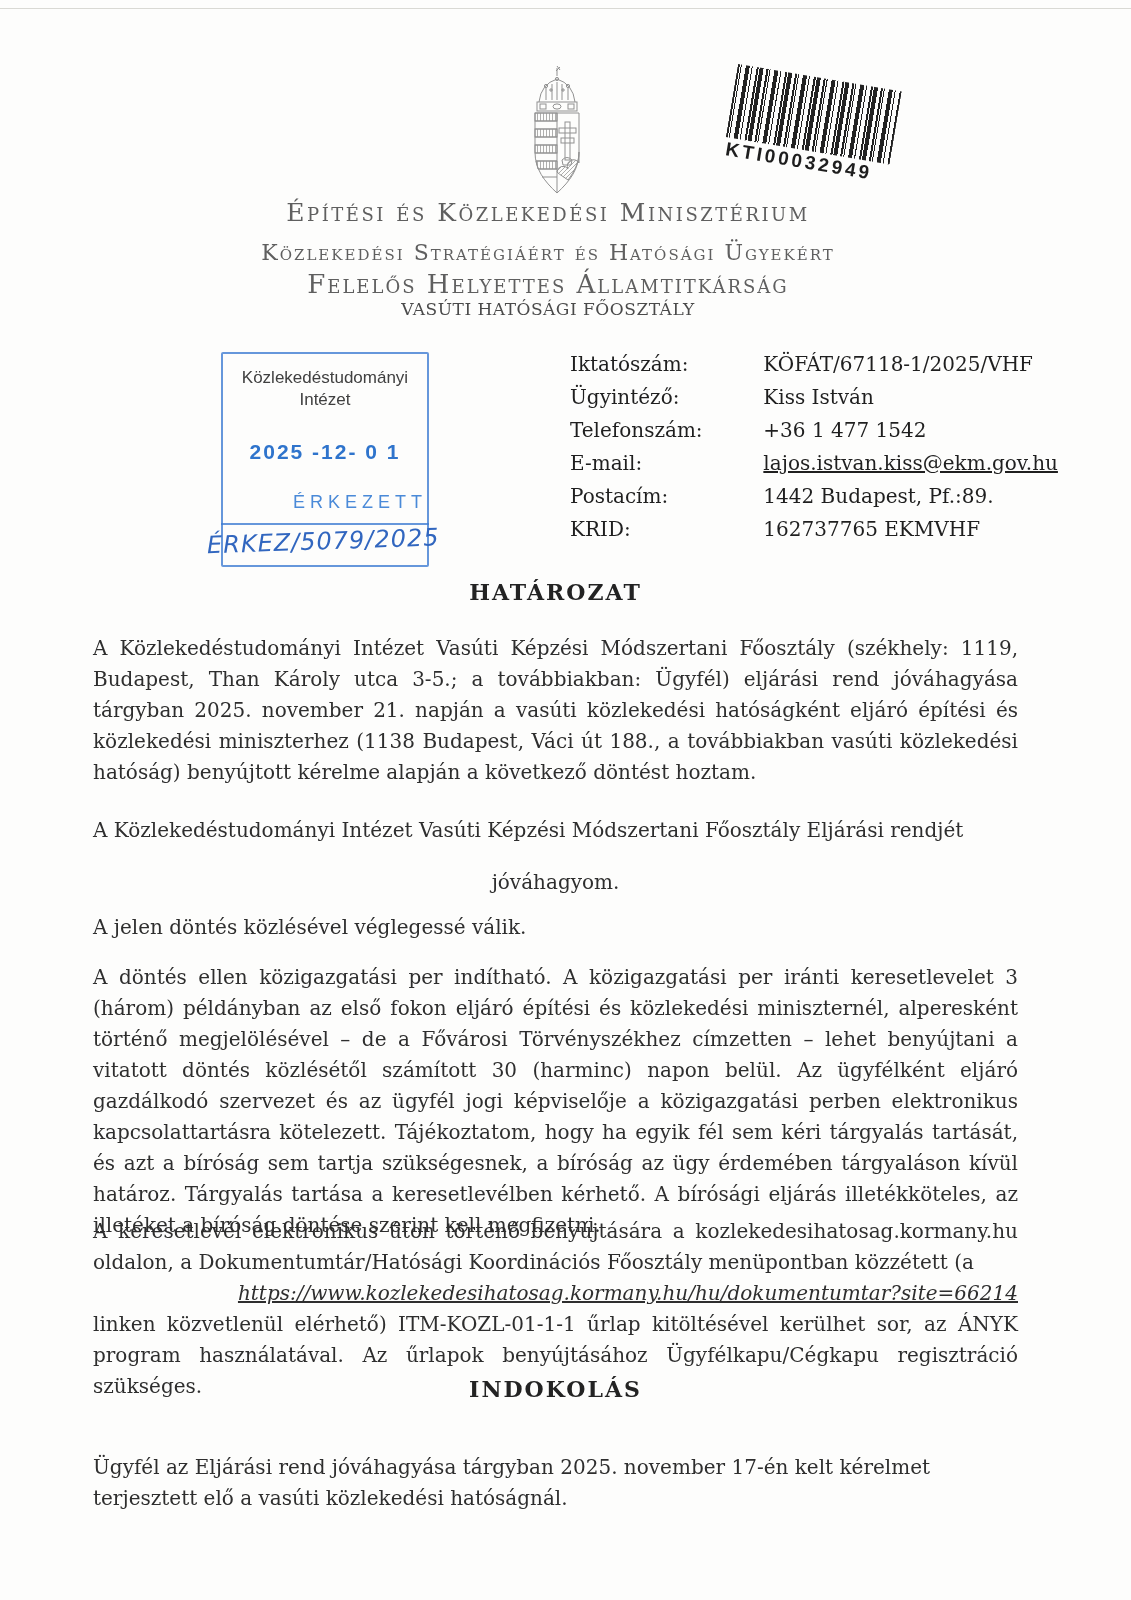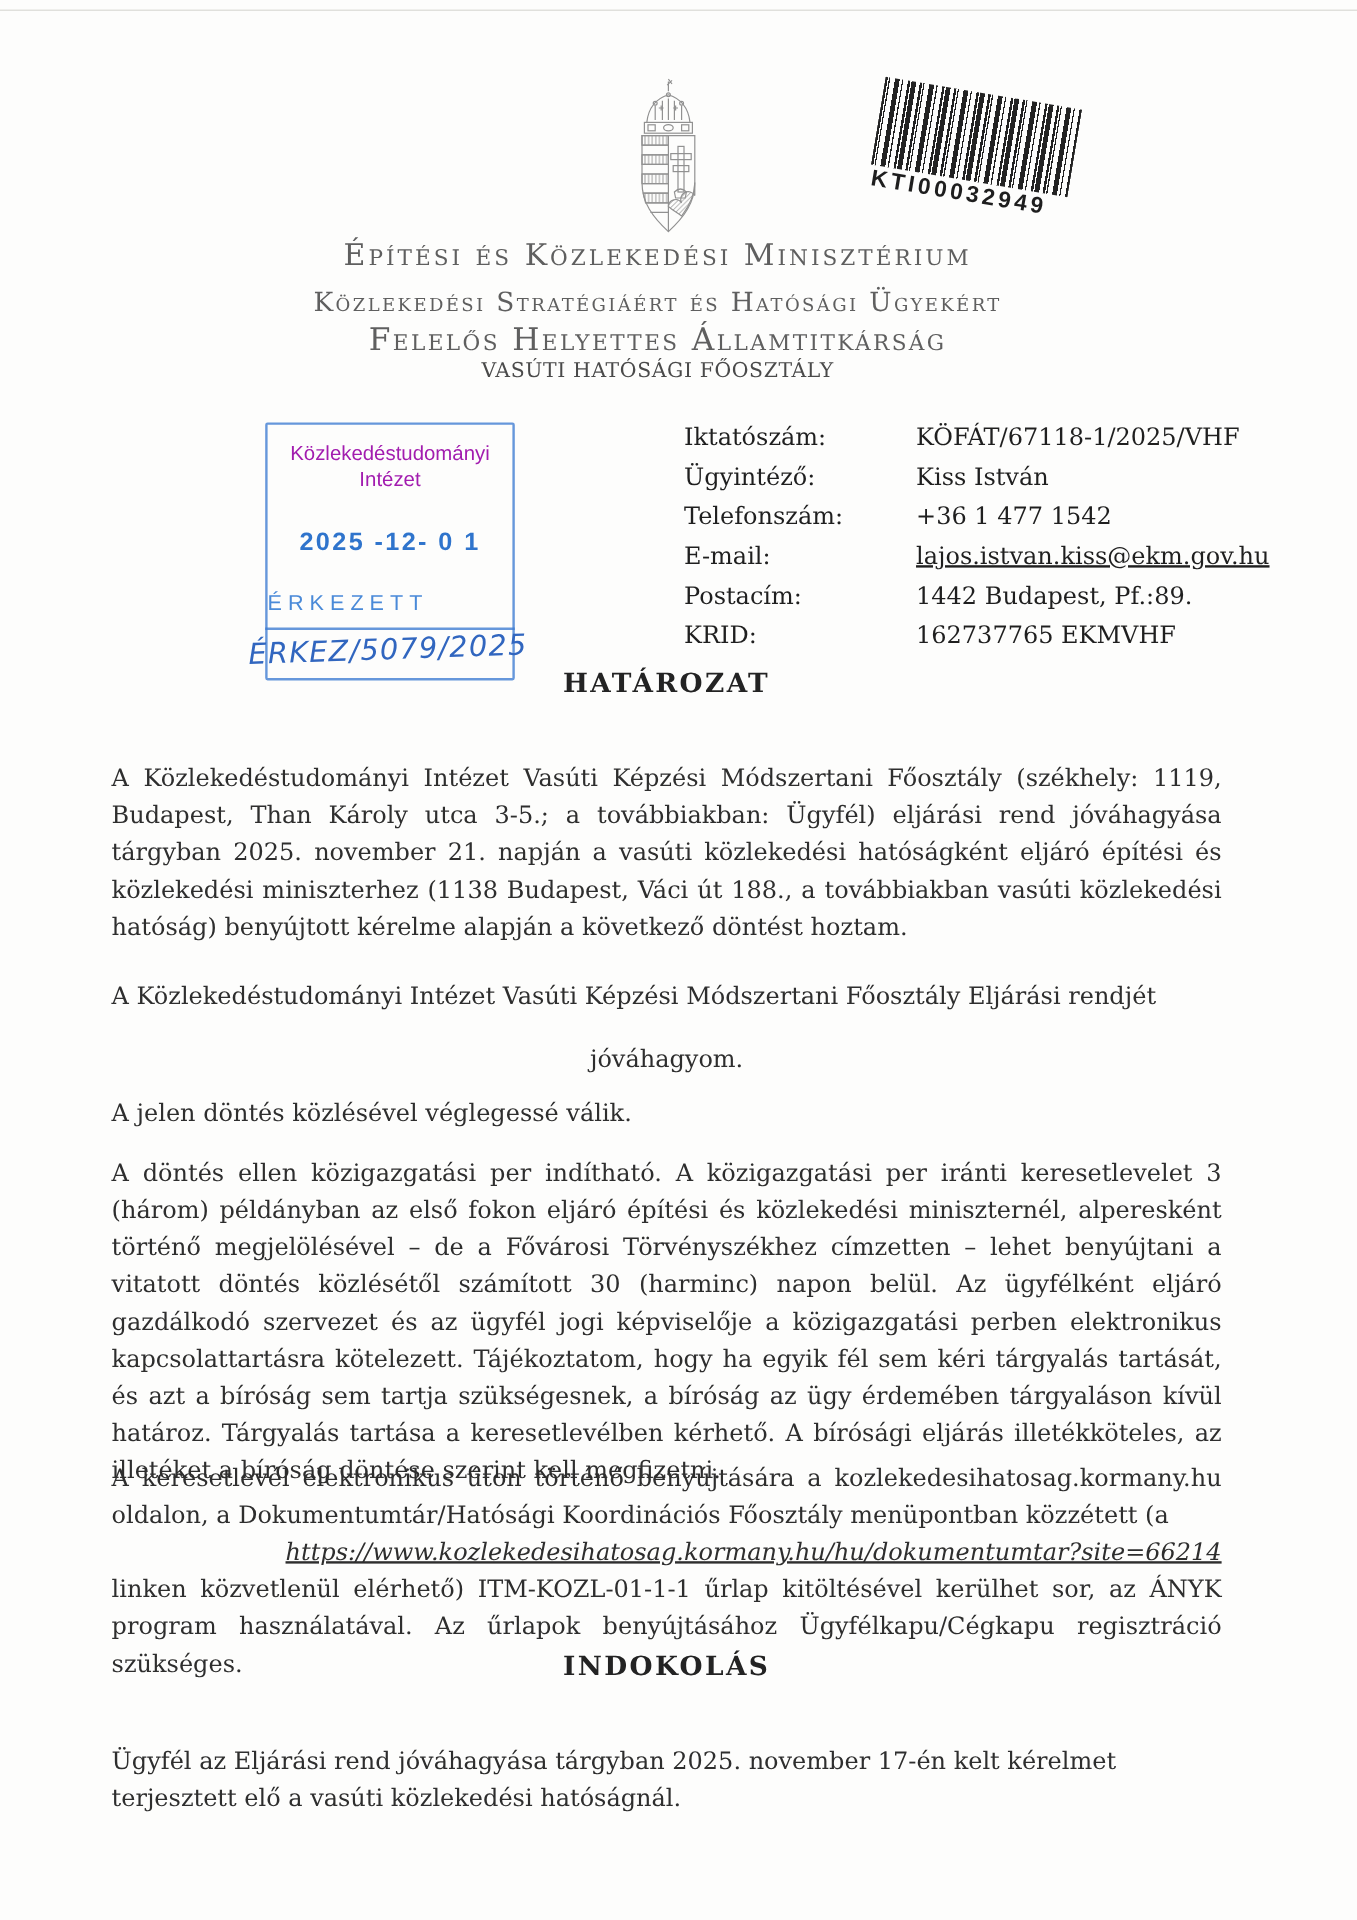--- a/index.html
+++ b/index.html
@@ -45,24 +45,24 @@
   .lh2{top:240px;font-size:22px;letter-spacing:2px;}
   .lh3{top:269px;font-size:26px;letter-spacing:2px;}
   .lh4{top:299px;font-size:17px;letter-spacing:.5px;color:#4a4a4a;}
 
   
   .stamp{
     position:absolute;left:221px;top:352px;width:204px;height:211px;
     border:2px solid rgba(64,125,210,.8);border-radius:2px;
     font-family:"Liberation Sans", sans-serif;
   }
-  .stamp-org{margin-top:13px;padding:0 18px;text-align:center;font-size:17px;line-height:22px;color:#a21caf;}
+  .stamp-org{margin-top:13px;padding:0 18px;text-align:center;font-size:17px;line-height:22px;color:#404040;}
   .stamp-date{position:absolute;top:86px;width:100%;text-align:center;
     font-size:21px;font-weight:bold;letter-spacing:2px;color:#2f74cc;white-space:nowrap;}
-  .stamp-received{position:absolute;top:138px;width:100%;text-align:left;
+  .stamp-received{position:absolute;top:138px;width:100%;text-align:right;
     font-size:18px;letter-spacing:5px;color:#4a8ad8;}
   .stamp-divider{position:absolute;top:169px;left:-2px;right:-2px;border-top:2px solid rgba(64,125,210,.8);}
   .stamp-hand{
     position:absolute;top:173px;left:-16px;width:250px;
     font-family:"DejaVu Sans", sans-serif;font-style:italic;
     font-size:24px;letter-spacing:1px;color:#3166bf;
     transform:rotate(-2deg);white-space:nowrap;
   }
 
   
@@ -167,21 +167,21 @@
     <div class="meta-row">
       <span class="meta-label">Postacím:</span>
       <span class="meta-value">1442 Budapest, Pf.:89.</span>
     </div>
     <div class="meta-row">
       <span class="meta-label">KRID:</span>
       <span class="meta-value">162737765 EKMVHF</span>
     </div>
   </div>
 
-  <div class="title" style="top:557px;">HATÁROZAT</div>
+  <div class="title" style="top:579px;">HATÁROZAT</div>
 
   <div class="blk" style="top:633px;">A Közlekedéstudományi Intézet Vasúti Képzési Módszertani Főosztály (székhely: 1119, Budapest, Than Károly utca 3-5.; a továbbiakban: Ügyfél) eljárási rend jóváhagyása tárgyban 2025. november 21. napján a vasúti közlekedési hatóságként eljáró építési és közlekedési miniszterhez (1138 Budapest, Váci út 188., a továbbiakban vasúti közlekedési hatóság) benyújtott kérelme alapján a következő döntést hoztam.</div>
 
   <div class="blk left" style="top:815px;">A Közlekedéstudományi Intézet Vasúti Képzési Módszertani Főosztály Eljárási rendjét</div>
 
   <div class="blk center" style="top:867px;">jóváhagyom.</div>
 
   <div class="blk left" style="top:912px;">A jelen döntés közlésével véglegessé válik.</div>
 
   <div class="blk" style="top:962px;">A döntés ellen közigazgatási per indítható. A közigazgatási per iránti keresetlevelet 3 (három) példányban az első fokon eljáró építési és közlekedési miniszternél, alperesként történő megjelölésével – de a Fővárosi Törvényszékhez címzetten – lehet benyújtani a vitatott döntés közlésétől számított 30 (harminc) napon belül. Az ügyfélként eljáró gazdálkodó szervezet és az ügyfél jogi képviselője a közigazgatási perben elektronikus kapcsolattartásra kötelezett. Tájékoztatom, hogy ha egyik fél sem kéri tárgyalás tartását, és azt a bíróság sem tartja szükségesnek, a bíróság az ügy érdemében tárgyaláson kívül határoz. Tárgyalás tartása a keresetlevélben kérhető. A bírósági eljárás illetékköteles, az illetéket a bíróság döntése szerint kell megfizetni.</div>

